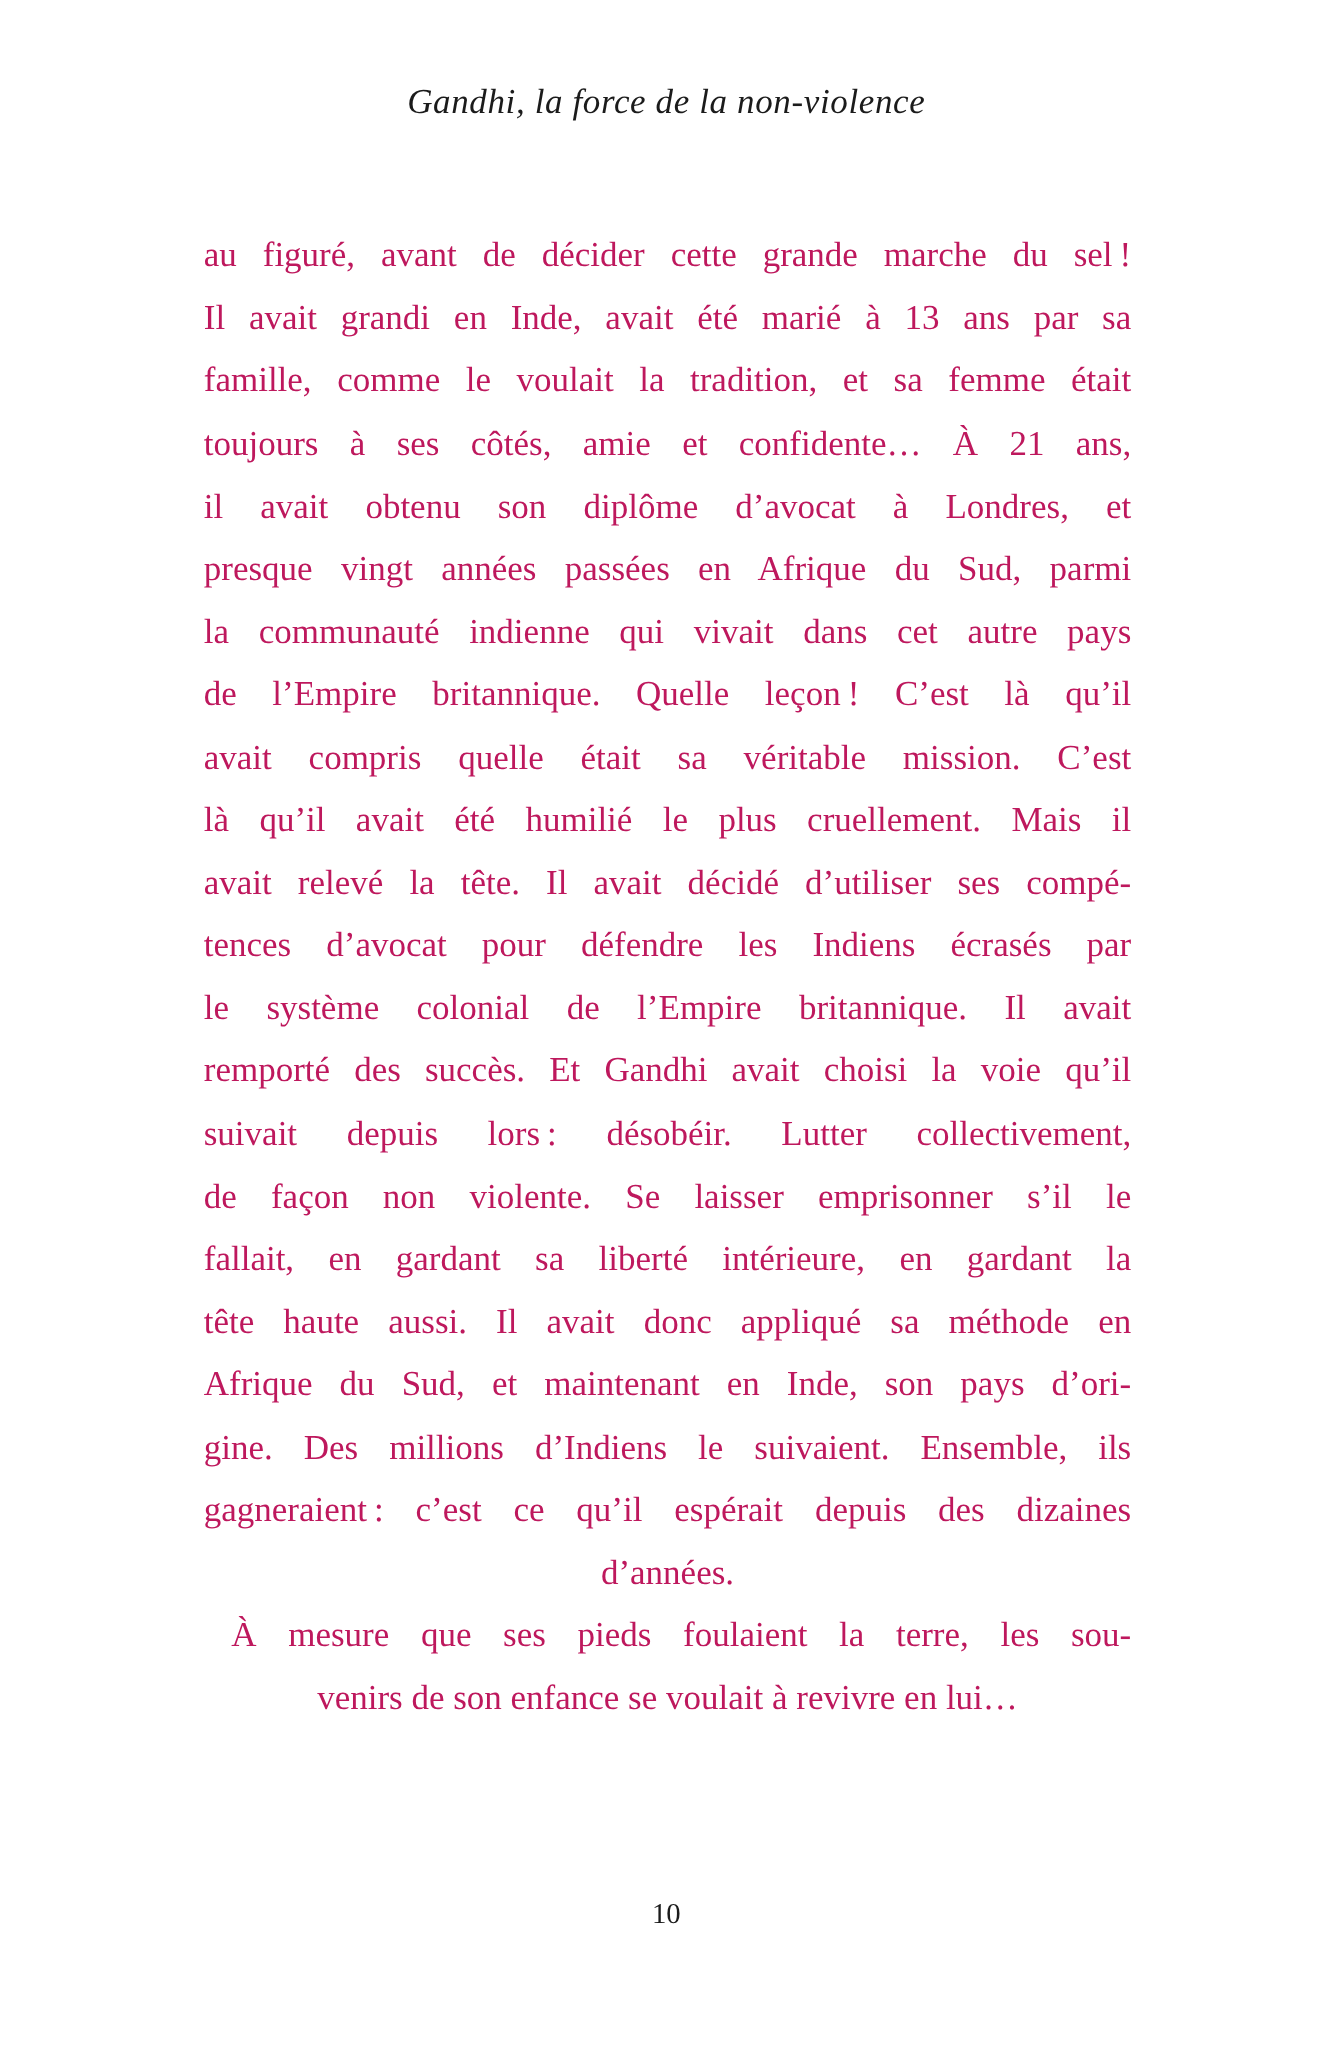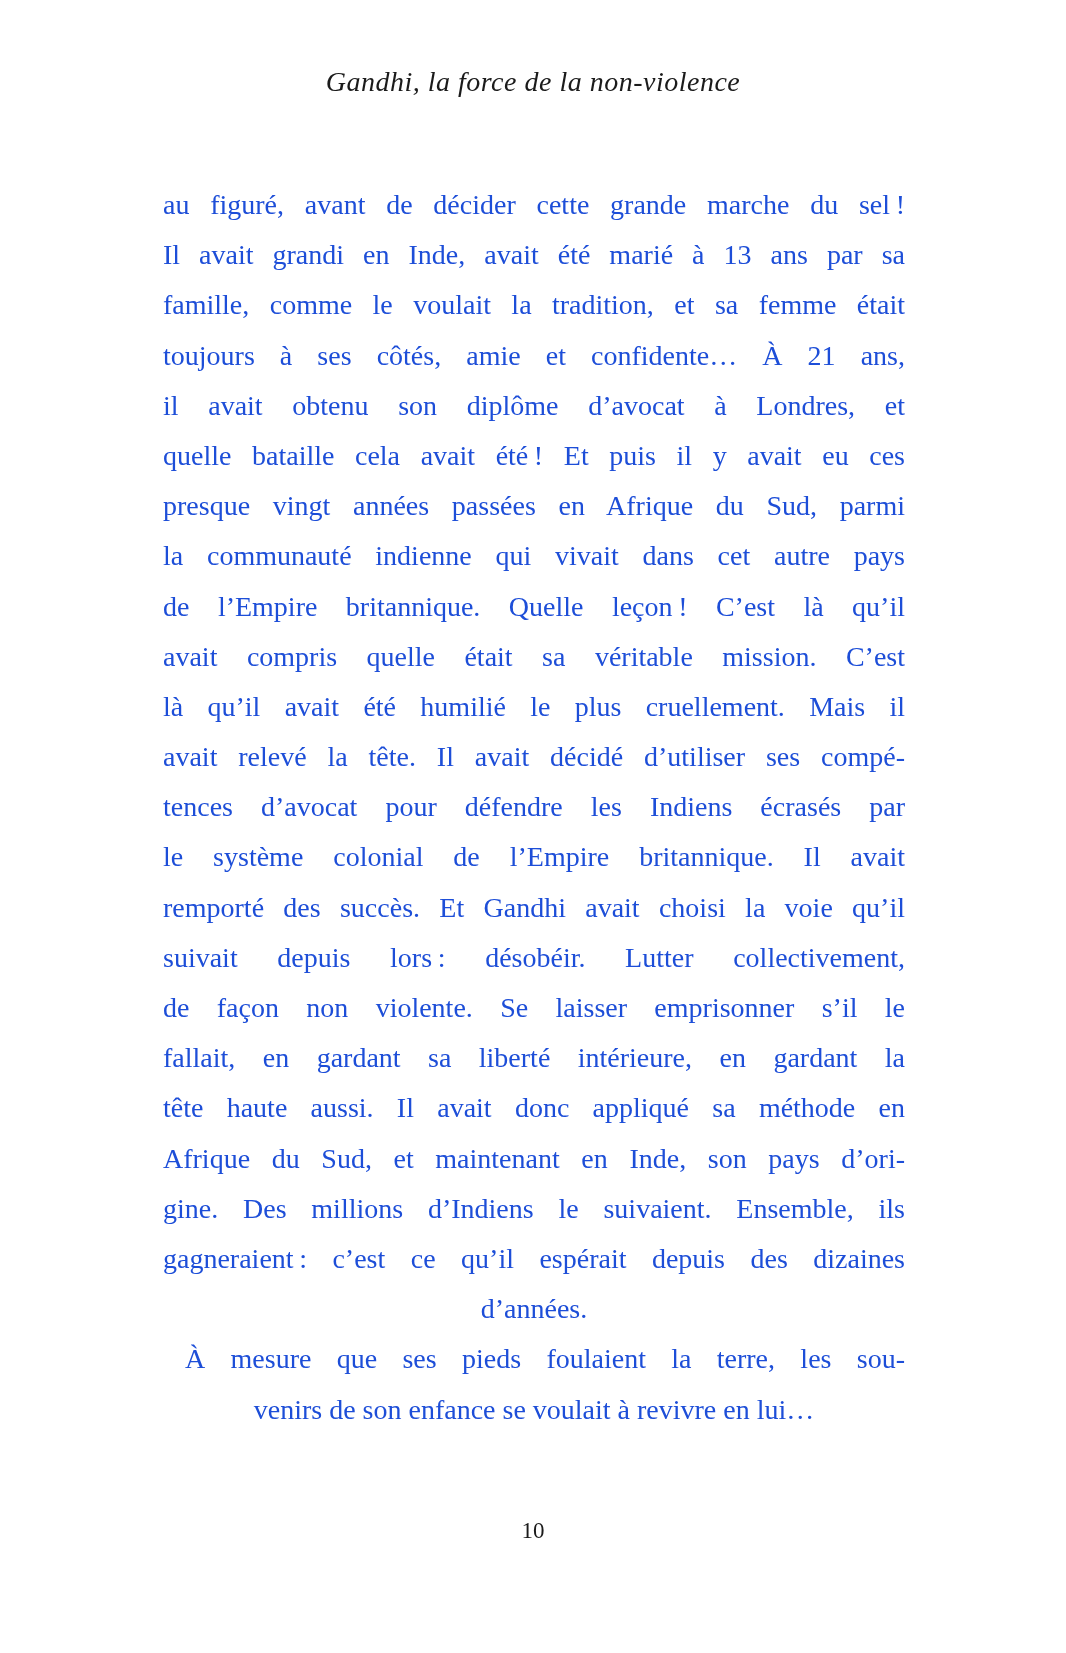--- a/index.html
+++ b/index.html
@@ -26,21 +26,21 @@
     font-size: 28px;
     letter-spacing: 0.5px;
     color: #1b1b1b;
   }
   .body-text {
     position: absolute;
     top: 180px;
     left: 163px;
     width: 742px;
     font-size: 28px;
-    color: #1d4ed8;
+    color: #be185d;
   }
   .line {
     height: 50.2px;
     line-height: 50.2px;
     text-align: center;
     white-space: normal;
   }
   .line.just {
     text-align: justify;
     text-align-last: justify;
@@ -63,21 +63,20 @@
 
 <div class="page">
   <div class="running-header">Gandhi, la force de la non-violence</div>
 
   <div class="body-text">
       <div class="line just">au figuré, avant de décider cette grande marche du sel !</div>
       <div class="line just">Il avait grandi en Inde, avait été marié à 13 ans par sa</div>
       <div class="line just">famille, comme le voulait la tradition, et sa femme était</div>
       <div class="line just">toujours à ses côtés, amie et confidente… À 21 ans,</div>
       <div class="line just">il avait obtenu son diplôme d’avocat à Londres, et</div>
-      <div class="line just">quelle bataille cela avait été ! Et puis il y avait eu ces</div>
       <div class="line just">presque vingt années passées en Afrique du Sud, parmi</div>
       <div class="line just">la communauté indienne qui vivait dans cet autre pays</div>
       <div class="line just">de l’Empire britannique. Quelle leçon ! C’est là qu’il</div>
       <div class="line just">avait compris quelle était sa véritable mission. C’est</div>
       <div class="line just">là qu’il avait été humilié le plus cruellement. Mais il</div>
       <div class="line just">avait relevé la tête. Il avait décidé d’utiliser ses compé-</div>
       <div class="line just">tences d’avocat pour défendre les Indiens écrasés par</div>
       <div class="line just">le système colonial de l’Empire britannique. Il avait</div>
       <div class="line just">remporté des succès. Et Gandhi avait choisi la voie qu’il</div>
       <div class="line just">suivait depuis lors : désobéir. Lutter collectivement,</div>

